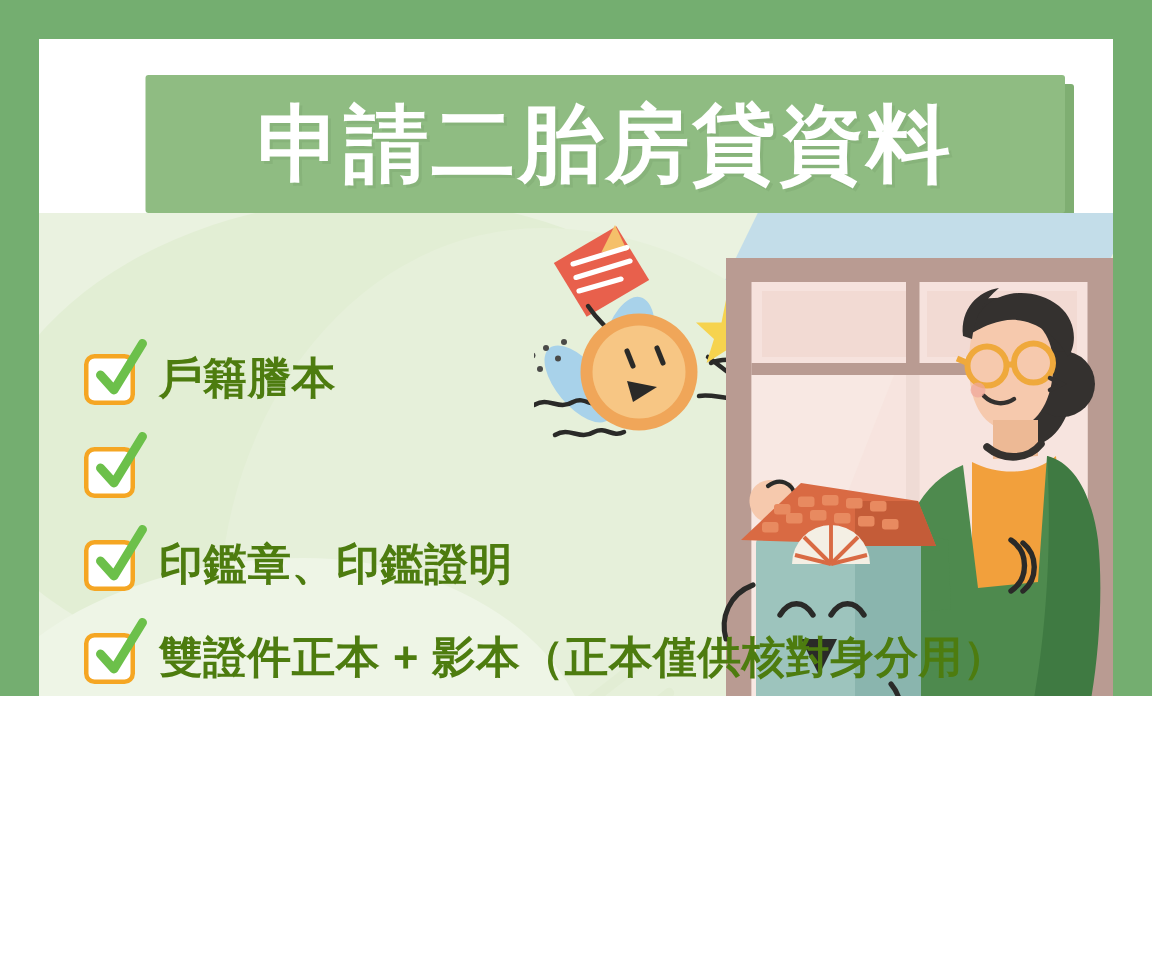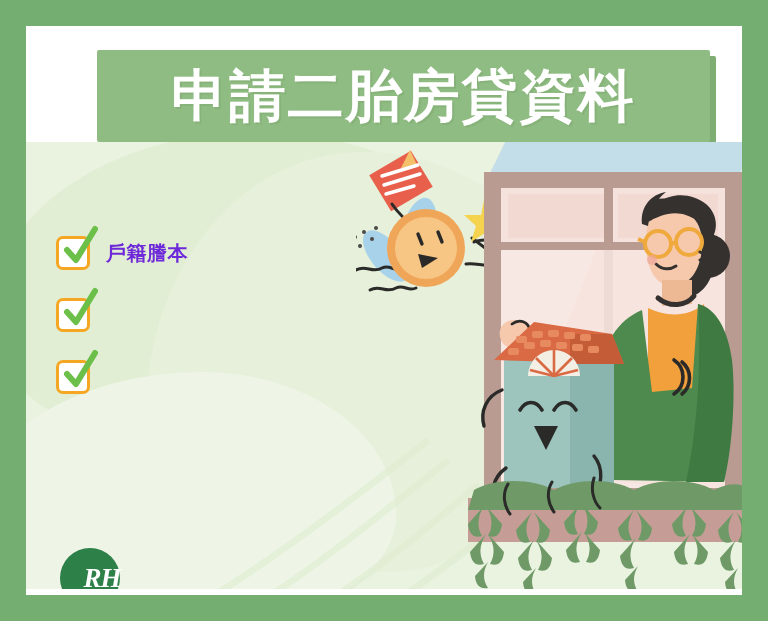--- a/index.html
+++ b/index.html
@@ -8,21 +8,21 @@
     background: #ffffff;
   }
   body {
     font-family: "Liberation Sans", "DejaVu Sans", sans-serif;
   }
 
   
   #poster {
     position: relative;
     width: 768px;
-    height: 621px;
+    height: 464px;
     overflow: hidden;
     background: #74ae70;           
   }
 
   
   .white-frame {
     position: absolute;
     left: 26px;
     top: 26px;
     right: 26px;
@@ -143,23 +143,23 @@
   }
   .checkbox svg {
     position: absolute;
     left: 1px;
     top: -10px;
     width: 40px;
     height: 42px;
     overflow: visible;
   }
   .check-label {
-    font-size: 20px;
+    font-size: 29px;
     font-weight: 700;
-    color: #6d28d9;
+    color: #4d7c0f;
     line-height: 1;
     white-space: nowrap;
     letter-spacing: 0.5px;
   }
 
   
   .illustration {
     position: absolute;
     left: 330px;
     top: -4px;
@@ -439,28 +439,37 @@
       </div>
 
       <div class="check-row">
         <span class="checkbox">
           <svg viewBox="0 0 40 42">
               <path d="M7 21 L16 31 L35 0" stroke="#6cc04a" stroke-width="6" fill="none" stroke-linecap="round" stroke-linejoin="round"></path>
             </svg>
         </span>
       </div>
 
-
-
       <div class="check-row">
         <span class="checkbox">
           <svg viewBox="0 0 40 42">
               <path d="M7 21 L16 31 L35 0" stroke="#6cc04a" stroke-width="6" fill="none" stroke-linecap="round" stroke-linejoin="round"></path>
             </svg>
         </span>
+        <span class="check-label">印鑑章、印鑑證明</span>
+      </div>
+
+
+      <div class="check-row">
+        <span class="checkbox">
+          <svg viewBox="0 0 40 42">
+              <path d="M7 21 L16 31 L35 0" stroke="#6cc04a" stroke-width="6" fill="none" stroke-linecap="round" stroke-linejoin="round"></path>
+            </svg>
+        </span>
+        <span class="check-label">雙證件正本 + 影本（正本僅供核對身分用）</span>
       </div>
 
     </div>
 
     <div class="logo">
       <span class="logo-text">RH</span>
     </div>
 
   </div>
 </div>

